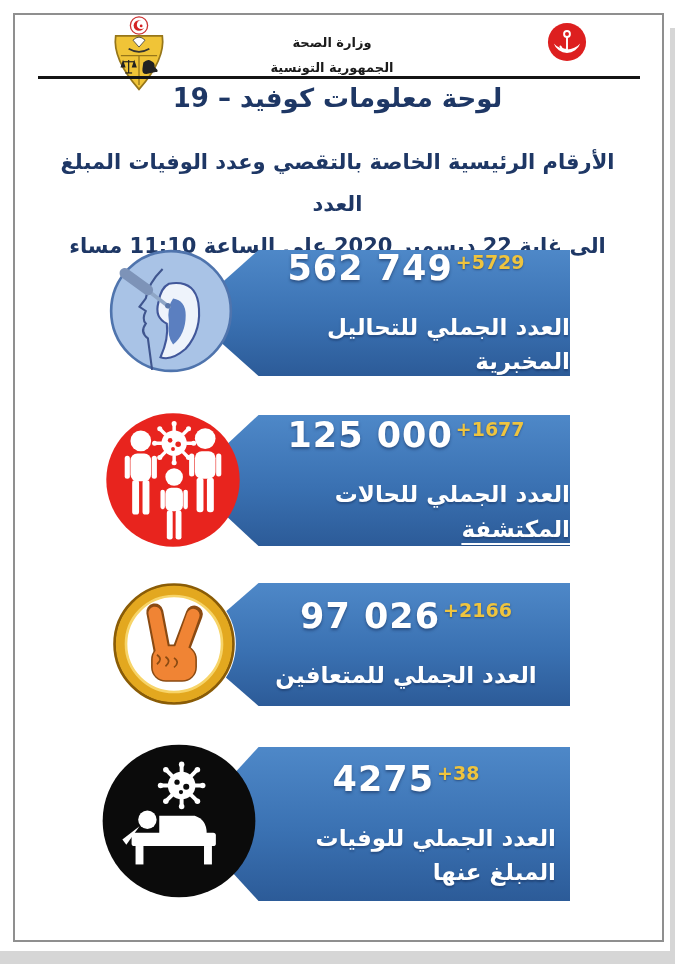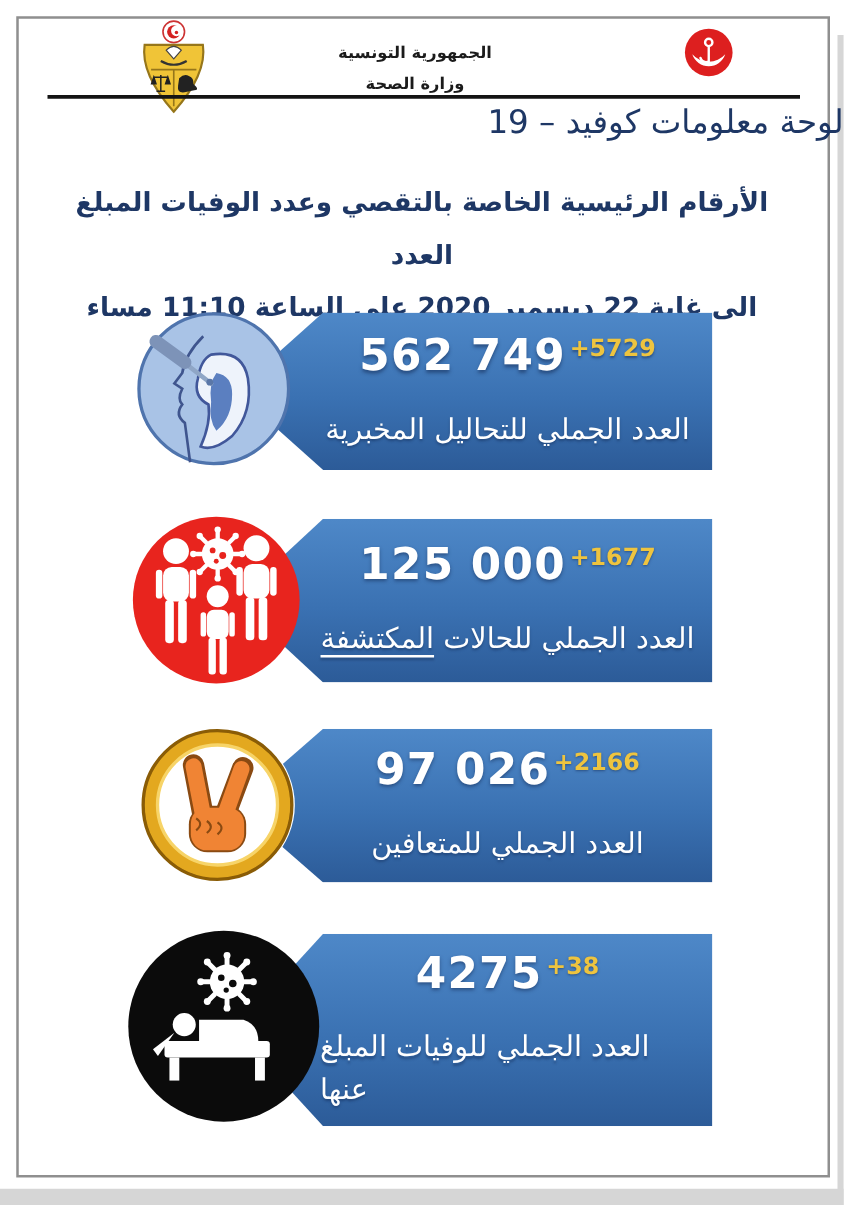--- a/index.html
+++ b/index.html
@@ -16,22 +16,22 @@
   .edge-right  { left:670px; top:28px; width:5px; height:936px; background:#d6d6d6; }
 
   
   .emblem { left:97px; top:16px; width:84px; height:82px; }
   .gov-text { left:182px; top:30px; width:300px; text-align:center; color:#1b1b1b; }
   .gov-line { font-size:13px; font-weight:bold; line-height:25px; direction:rtl; }
   .health-logo { left:545px; top:20px; width:44px; height:44px; }
   .separator { left:38px; top:76px; width:602px; height:3px; background:#141414; }
 
   .page-title {
-    left:0; top:83px; width:675px; text-align:right;
-    font-size:26px; font-weight:normal; color:#1e3765; direction:rtl;
+    left:0; top:83px; width:675px; text-align:center;
+    font-size:26px; font-weight:bold; color:#1e3765; direction:rtl;
   }
   .subtitle {
     left:35px; top:141px; width:605px; text-align:center;
     font-size:21px; font-weight:bold; color:#1e3765; direction:rtl; line-height:42px;
   }
 
   
   .card { position:absolute; left:100px; width:470px; }
   .circle { position:absolute; z-index:2; }
   .banner {
@@ -44,21 +44,21 @@
   .num-row { direction:ltr; white-space:nowrap; }
   .value {
     font-size:35px; font-weight:bold; color:#ffffff; letter-spacing:1px;
     text-shadow:0 2px 3px rgba(15,35,75,.5);
   }
   .delta {
     font-size:19px; font-weight:bold; color:#eec43f; position:relative; top:-11px;
     margin-left:3px; text-shadow:0 1px 2px rgba(15,35,75,.5);
   }
   .label {
-    font-size:23px; font-weight:normal; color:#ffffff; direction:rtl; text-align:left;
+    font-size:23px; font-weight:bold; color:#ffffff; direction:rtl; text-align:right;
     line-height:1.5; text-shadow:0 2px 2px rgba(15,35,75,.4);
   }
   .u { text-decoration:underline; text-decoration-thickness:2px; text-underline-offset:6px; }
   #card-deaths .label { max-width:300px; }
 
   #card-tests     { top:243px; height:140px; }
   #card-cases     { top:408px; height:145px; }
   #card-recovered { top:576px; height:137px; }
   #card-deaths    { top:740px; height:168px; }
 
@@ -88,22 +88,22 @@
     <line x1="33" y1="51" x2="33" y2="66"></line>
     <line x1="26.5" y1="53" x2="39.5" y2="53"></line>
     <path d="M26.5,53 L24.5,59 H28.5 Z"></path>
     <path d="M39.5,53 L37.5,59 H41.5 Z"></path>
     <line x1="29" y1="66" x2="37" y2="66"></line>
   </g>
   <path d="M50,54 q5,-5 9,-2 q5,2 4,7 l3,3 q2,3 -2,3 l-9,2 q-7,1 -6,-6 z" fill="#222"></path>
 </svg>
 
 <div class="abs gov-text">
+  <div class="gov-line">وزارة الصحة</div>
   <div class="gov-line">الجمهورية التونسية</div>
-  <div class="gov-line">وزارة الصحة</div>
 </div>
 
 <svg class="abs health-logo" viewBox="0 0 60 60">
   <circle cx="30" cy="30" r="26" fill="#dd1f1f"></circle>
   <path d="M12,32 A19,19 0 0 0 48,32 A24,24 0 0 1 12,32 Z" fill="#ffffff"></path>
   <circle cx="30" cy="19" r="4" fill="none" stroke="#ffffff" stroke-width="2.6"></circle>
   <path d="M30,23 V40 q-7,2 -9,-4" fill="none" stroke="#ffffff" stroke-width="2.6" stroke-linecap="round"></path>
 </svg>
 
 <div class="abs separator"></div>

